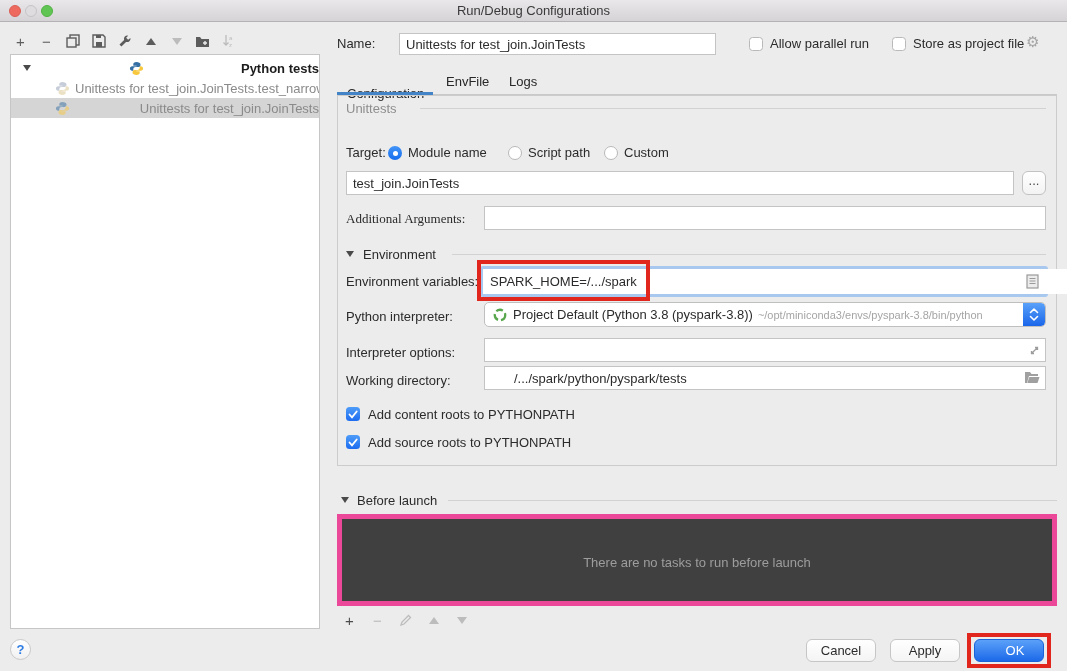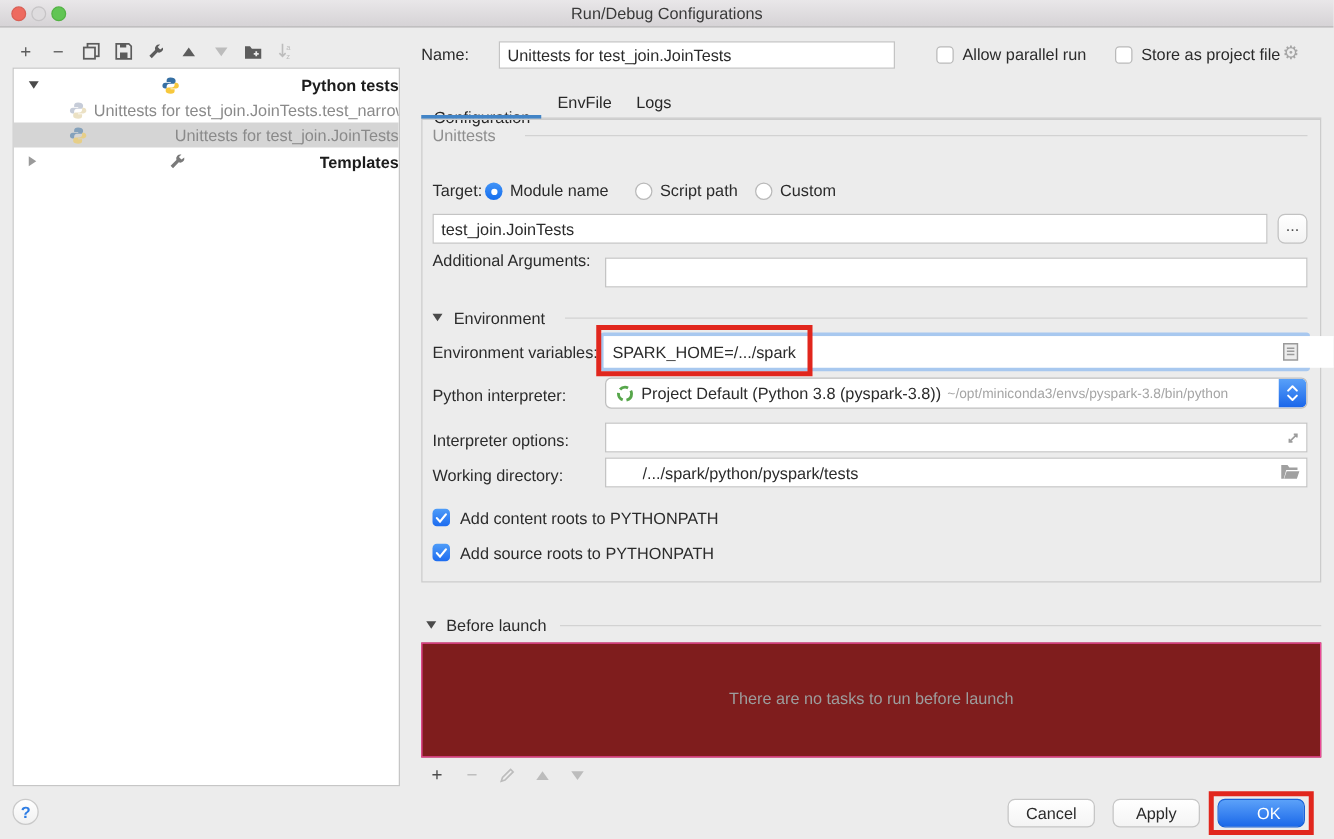--- a/index.html
+++ b/index.html
@@ -80,21 +80,21 @@
   .btn { position:absolute; height:23px; border-radius:6px; text-align:center; line-height:22px; font-size:13px; }
   .btn.plain { background:linear-gradient(#ffffff,#f4f4f4); border:1px solid #c6c6c6; color:#2b2b2b; }
   .btn.primary { background:linear-gradient(#5ba1f9,#1c69e9); border:1px solid #1a62d8; color:#fff; }
   .mini-btn { position:absolute; background:linear-gradient(#ffffff,#f3f3f3); border:1px solid #c2c2c2; border-radius:6px;
     text-align:center; color:#4c4c4c; }
 
   
   .annotation { position:absolute; border:4px solid #e1261d; pointer-events:none; z-index:50; }
 
   
-  .bl-panel { position:absolute; left:337px; top:514px; width:720px; height:92px; background:#7f1d1d; border:1px solid #ec4899; }
+  .bl-panel { position:absolute; left:337px; top:514px; width:720px; height:92px; background:#404040; border:5px solid #ec4899; }
   .bl-panel .empty { position:absolute; left:0; right:0; top:36px; text-align:center; color:#9d9d9d; }
   .bl-toolbar { position:absolute; left:341px; top:610px; display:flex; gap:11px; align-items:center; height:20px; }
 
   .nowrap { white-space:nowrap; overflow:hidden; }
 </style>
 </head>
 <body>
 
 <div id="app">
 
@@ -169,29 +169,20 @@
     </div>
     <div class="tree-row sel" style="top:43px; padding-left:44px;">
       <span class="ticon faded">
         <svg width="15" height="15" viewBox="0 0 16 16">
             <path fill="#366fa3" d="M7.9 1C5.6 1 4.6 2 4.6 3.4V5h3.5v.6H3.4C2 5.6 1 6.6 1 8s1 2.4 2.4 2.4h1.2V8.7c0-1.3 1.1-2.3 2.4-2.3h3.2c1.1 0 2-.9 2-2V3.4C12.2 2 10.4 1 7.9 1z"></path>
             <path fill="#f7c83d" d="M8.1 15c2.3 0 3.3-1 3.3-2.4V11H7.9v-.6h4.7c1.4 0 2.4-1 2.4-2.4s-1-2.4-2.4-2.4h-1.2v1.7c0 1.3-1.1 2.3-2.4 2.3H5.8c-1.1 0-2 .9-2 2v1.3C3.8 14 5.6 15 8.1 15z"></path>
           </svg>
       </span>
       <span class="lbl dim">Unittests for test_join.JoinTests</span>
     </div>
-    <div class="tree-row bold" style="top:64px;">
-      <span class="disc disc-right"></span>
-      <span class="ticon">
-        <svg width="14" height="14" viewBox="0 0 16 16">
-            <path d="M14.2 4.6a3.8 3.8 0 0 1-5 4.4l-5.3 5.3-2.2-2.2 5.3-5.3a3.8 3.8 0 0 1 4.6-4.9L9.3 4.2l2.3 2.3 2.6-1.9z" fill="#7a7a7a"></path>
-          </svg>
-      </span>
-      <span class="lbl">Templates</span>
-    </div>
   </div>
 
   <div class="label" style="left:337px; top:36px;">Name:</div>
   <input class="fld" style="left: 399px; top: 33px; width: 317px; height: 22px;" value="Unittests for test_join.JoinTests">
   <div class="cb" style="left:749px; top:37px;"></div>
   <div class="label" style="left:770px; top:36px;">Allow parallel run</div>
   <div class="cb" style="left:892px; top:37px;"></div>
   <div class="label" style="left:913px; top:36px;">Store as project file</div>
   <div style="position:absolute; left:1026px; top:33px; color:#a5a5a5; font-size:15px;">⚙</div>
 
@@ -210,21 +201,21 @@
   <div class="radio sel" style="left:388px; top:146px;"></div>
   <div class="label" style="left:408px; top:145px;">Module name</div>
   <div class="radio" style="left:508px; top:146px;"></div>
   <div class="label" style="left:528px; top:145px;">Script path</div>
   <div class="radio" style="left:604px; top:146px;"></div>
   <div class="label" style="left:624px; top:145px;">Custom</div>
 
   <input class="fld" style="left: 346px; top: 171px; width: 668px; height: 24px;" value="test_join.JoinTests">
   <div class="mini-btn" style="left:1022px; top:171px; width:24px; height:24px; line-height:18px;">...</div>
 
-  <div class="label" style="left:346px; top:201px;">Additional Arguments:</div>
+  <div class="label" style="left:346px; top:211px;font-family:Liberation Serif, serif;">Additional Arguments:</div>
   <input class="fld" style="left: 484px; top: 206px; width: 562px; height: 24px;" value="">
 
   <div class="disc disc-down" style="position:absolute; left:346px; top:251px; margin:0;"></div>
   <div class="label" style="left:363px; top:247px;">Environment</div>
   <div class="sep-line" style="left:452px; top:254px; width:594px;"></div>
 
   <div class="label" style="left:346px; top:274px;">Environment variables:</div>
   <div class="focus-ring" style="left:480px; top:266px; width:568px; height:31px;"></div>
   <input class="fld" style="left: 483px; top: 269px; width: 596px; height: 25px; border-color: rgb(255, 255, 255);" value="SPARK_HOME=/.../spark">
   <div style="position:absolute; left:1026px; top:274px;">

